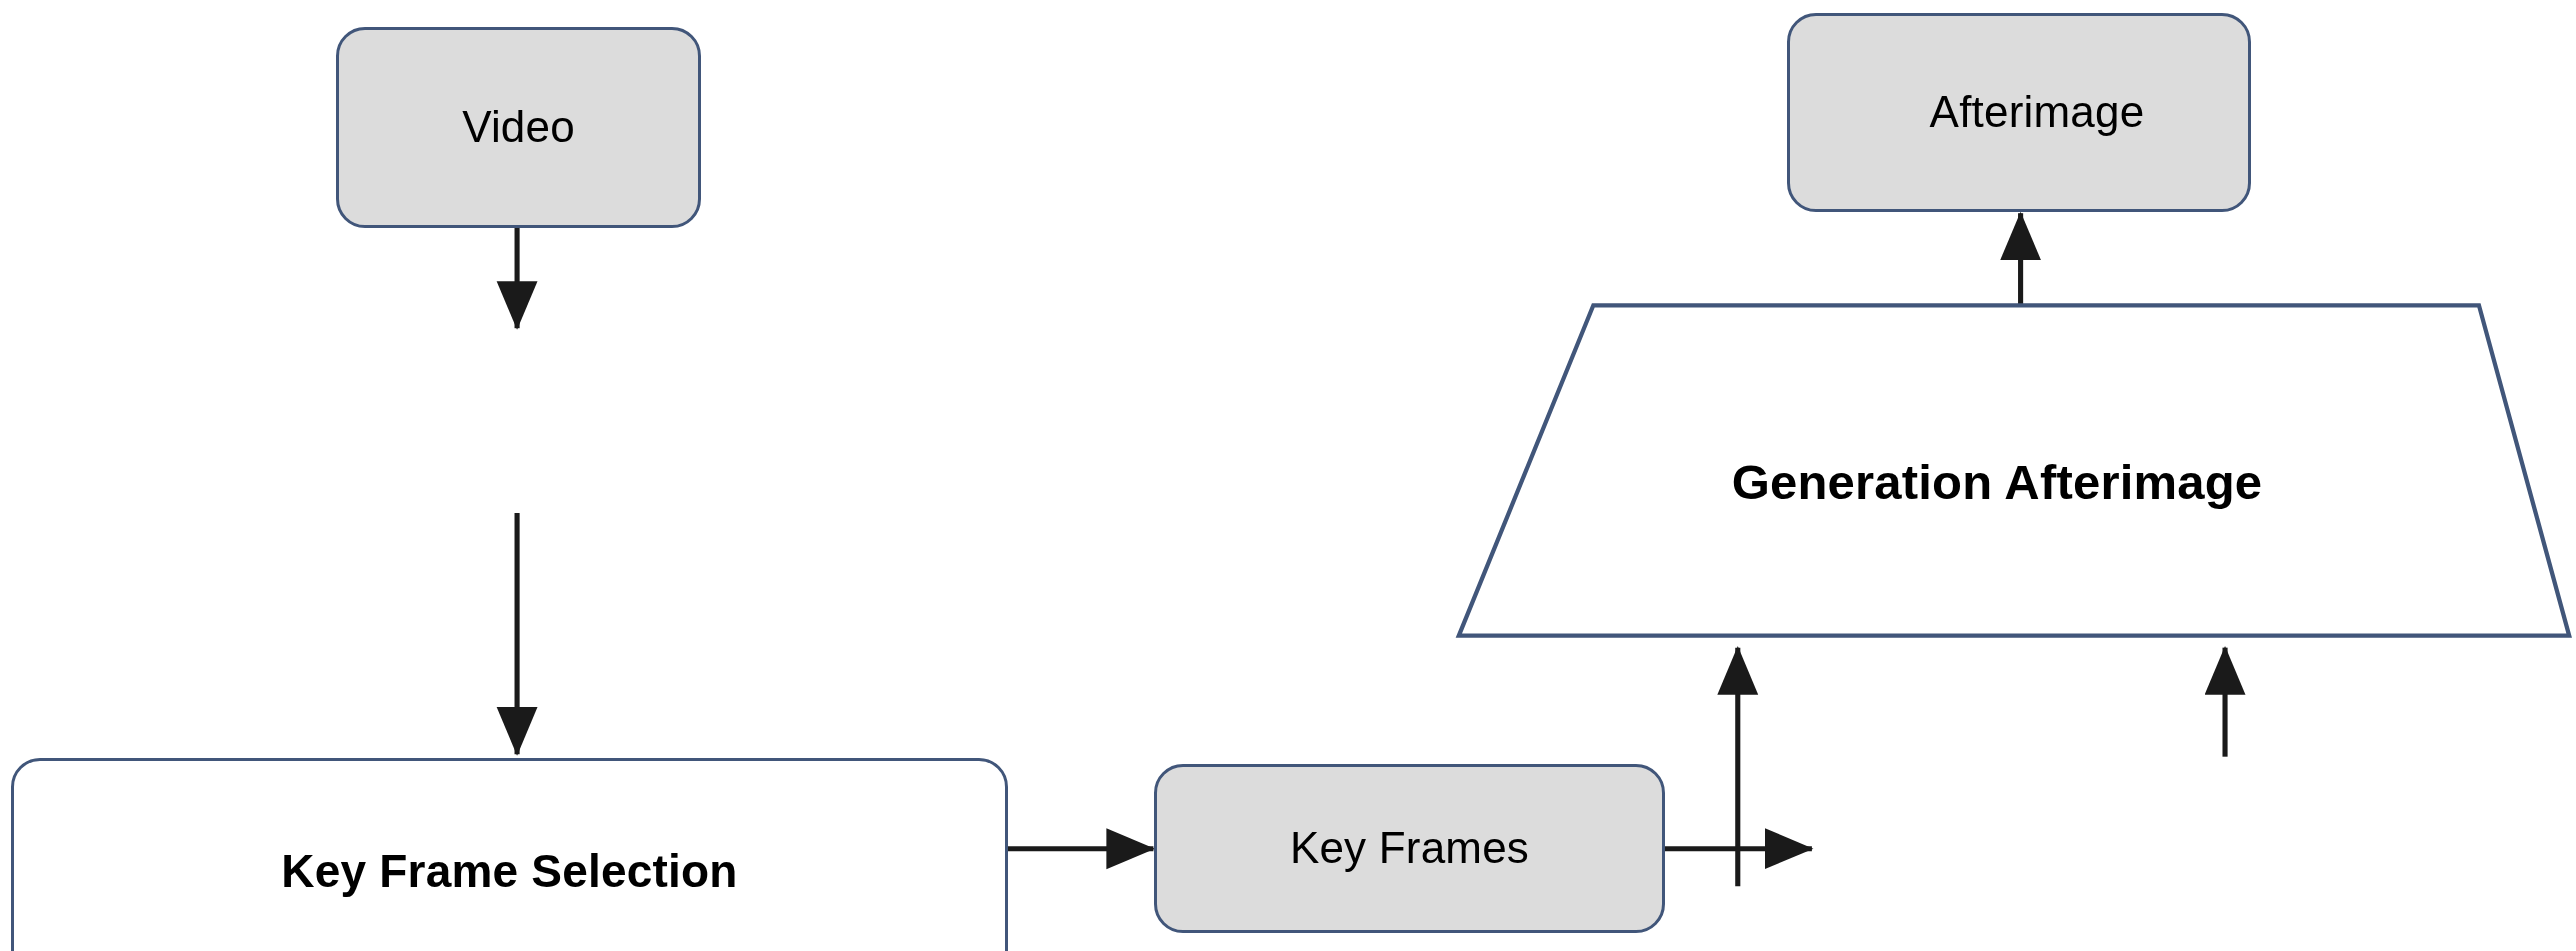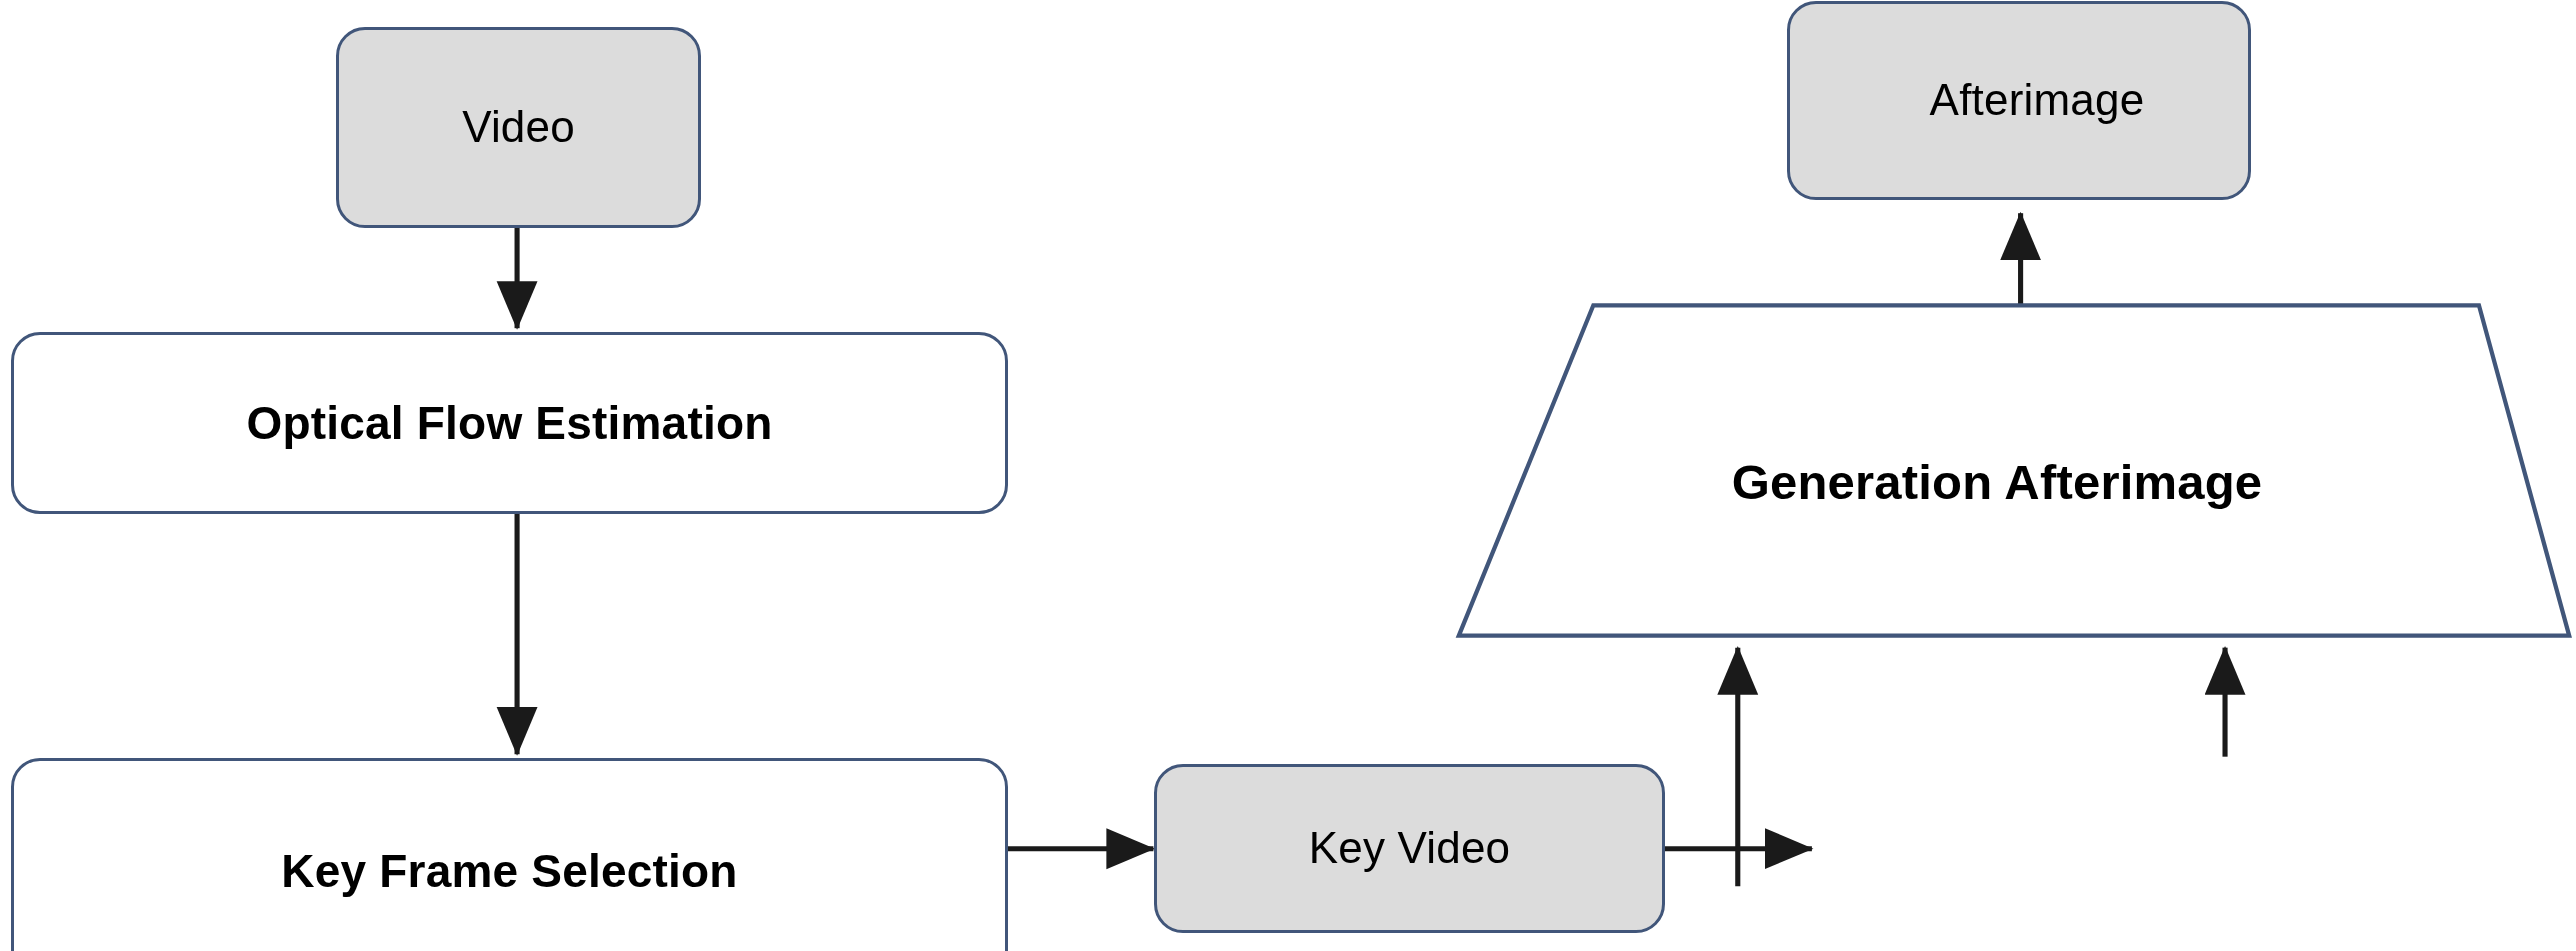--- a/index.html
+++ b/index.html
@@ -128,40 +128,37 @@
 
     <g>
       <line x1="2372" y1="358" x2="2372" y2="250" stroke="#1a1a1a" stroke-width="6" marker-end="url(#arrowhead)"></line>
     </g>
   </svg>
 
   <div class="node rounded data-node" id="node-video" style="left:336px; top:27px; width:365px; height:201px;">
     <span class="node-label label-plain">Video</span>
   </div>
 
-  <div class="node rounded process-node" id="node-optical-flow-estimation" style="left:11px; top:332px; width:997px; height:182px;">
-    <span class="node-label label-bold">Optical Flow Estimation</span>
-  </div>
 
   <div class="node rounded process-node" id="node-key-frame-selection" style="left:11px; top:758px; width:997px; height:226px;">
     <span class="node-label label-bold">Key Frame Selection</span>
   </div>
 
   <div class="node rounded data-node" id="node-key-frames" style="left:1154px; top:764px; width:511px; height:169px;">
-    <span class="node-label label-plain">Key Video</span>
+    <span class="node-label label-plain">Key Frames</span>
   </div>
 
 
   <div id="node-generation-afterimage">
     <svg class="trap-svg" width="1124" height="341" viewBox="0 0 1320 400" xmlns="http://www.w3.org/2000/svg">
       <polygon points="166,6 1206,6 1312,394 8,394" fill="#ffffff" stroke="#41567a" stroke-width="5"></polygon>
     </svg>
     <div class="trap-text">
       <span class="node-label label-bold-lg">Generation Afterimage</span>
     </div>
   </div>
 
-  <div class="node rounded data-node" id="node-afterimage" style="left:1787px; top:1px; width:464px; height:199px;padding-left:36px;">
+  <div class="node rounded data-node" id="node-afterimage" style="left:1787px; top:13px; width:464px; height:199px;padding-left:36px;">
     <span class="node-label label-plain">Afterimage</span>
   </div>
 
 </div>
 
 
 </body></html>

